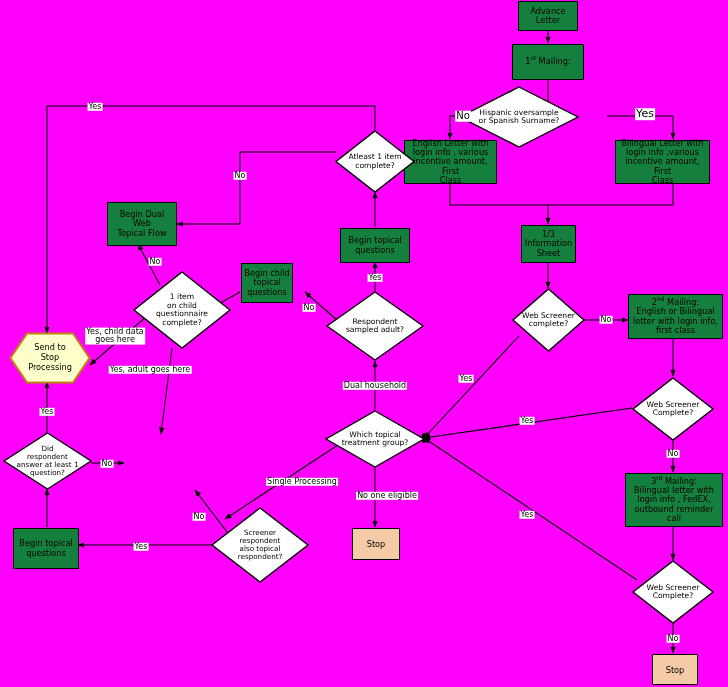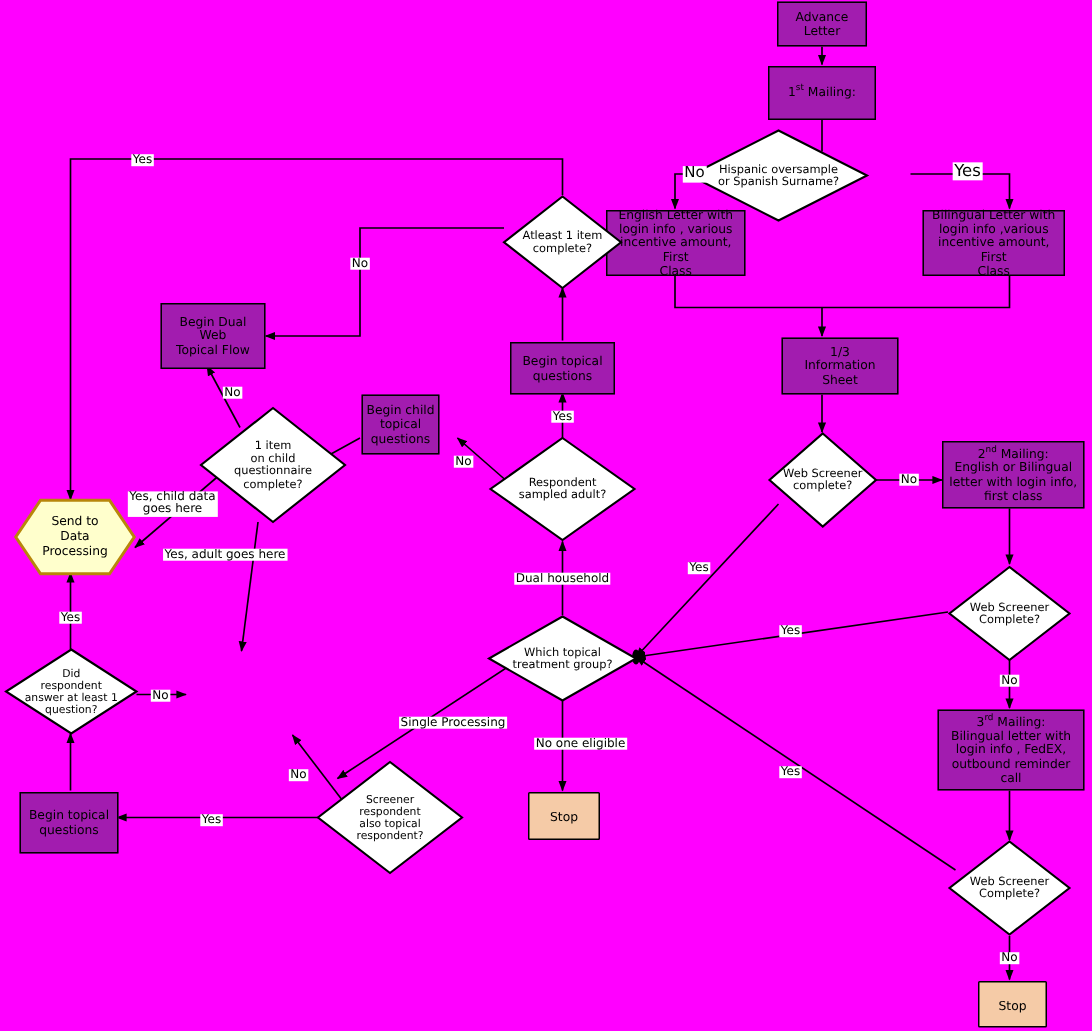--- a/index.html
+++ b/index.html
@@ -34,21 +34,21 @@
     color: #000;
     z-index: 3;
   }
   .node .txt {
     display: block;
     width: 100%;
     padding: 0 2px;
     white-space: pre-line;
   }
   .box {
-    background: #a21caf;
+    background: #15803d;
     border: 1.4px solid #000000;
     font-size: 8.2px;
   }
   .diamond-wrap {
     position: absolute;
     z-index: 3;
   }
   .diamond-wrap svg {
     position: absolute;
     left: 0; top: 0;
@@ -231,21 +231,21 @@
 Class</span>
   </div>
 
   <div class="node box" style="left:615px; top:140px; width:95px; height:44px;">
     <span class="txt">Bilingual Letter with
 login info ,various
 incentive amount, First
 Class</span>
   </div>
 
-  <div class="node box" style="left:521px; top:225px; width:78px; height:38px;">
+  <div class="node box" style="left:521px; top:225px; width:55px; height:38px;">
     <span class="txt">1/3
 Information
 Sheet</span>
   </div>
 
   <div class="diamond-wrap" style="left:512px; top:288px; width:73px; height:64px;">
     <svg width="73" height="64" viewBox="0 0 73 64">
       <polygon points="36.5,1 72,32 36.5,63 1,32" fill="#FFFFFF" stroke="#000" stroke-width="1.4"></polygon>
     </svg>
     <div class="diamond-label">Web Screener
@@ -338,21 +338,21 @@
 on child
 questionnaire
 complete?</div>
   </div>
 
   <div class="hexwrap" style="left:9px; top:332px; width:82px; height:52px;">
     <svg width="82" height="52" viewBox="0 0 82 52">
       <polygon points="18,1.5 64,1.5 80.5,26 64,50.5 18,50.5 1.5,26" fill="#FFFFCC" stroke="#B8860B" stroke-width="2"></polygon>
     </svg>
     <div class="hexlabel">Send to
-Data
+Stop
 Processing</div>
   </div>
 
   <div class="diamond-wrap" style="left:3px; top:432px; width:89px; height:58px;">
     <svg width="89" height="58" viewBox="0 0 89 58">
       <polygon points="44.5,1 88,29 44.5,57 1,29" fill="#FFFFFF" stroke="#000" stroke-width="1.4"></polygon>
     </svg>
     <div class="diamond-label" style="font-size:7.2px;">Did
 respondent
 answer at least 1

